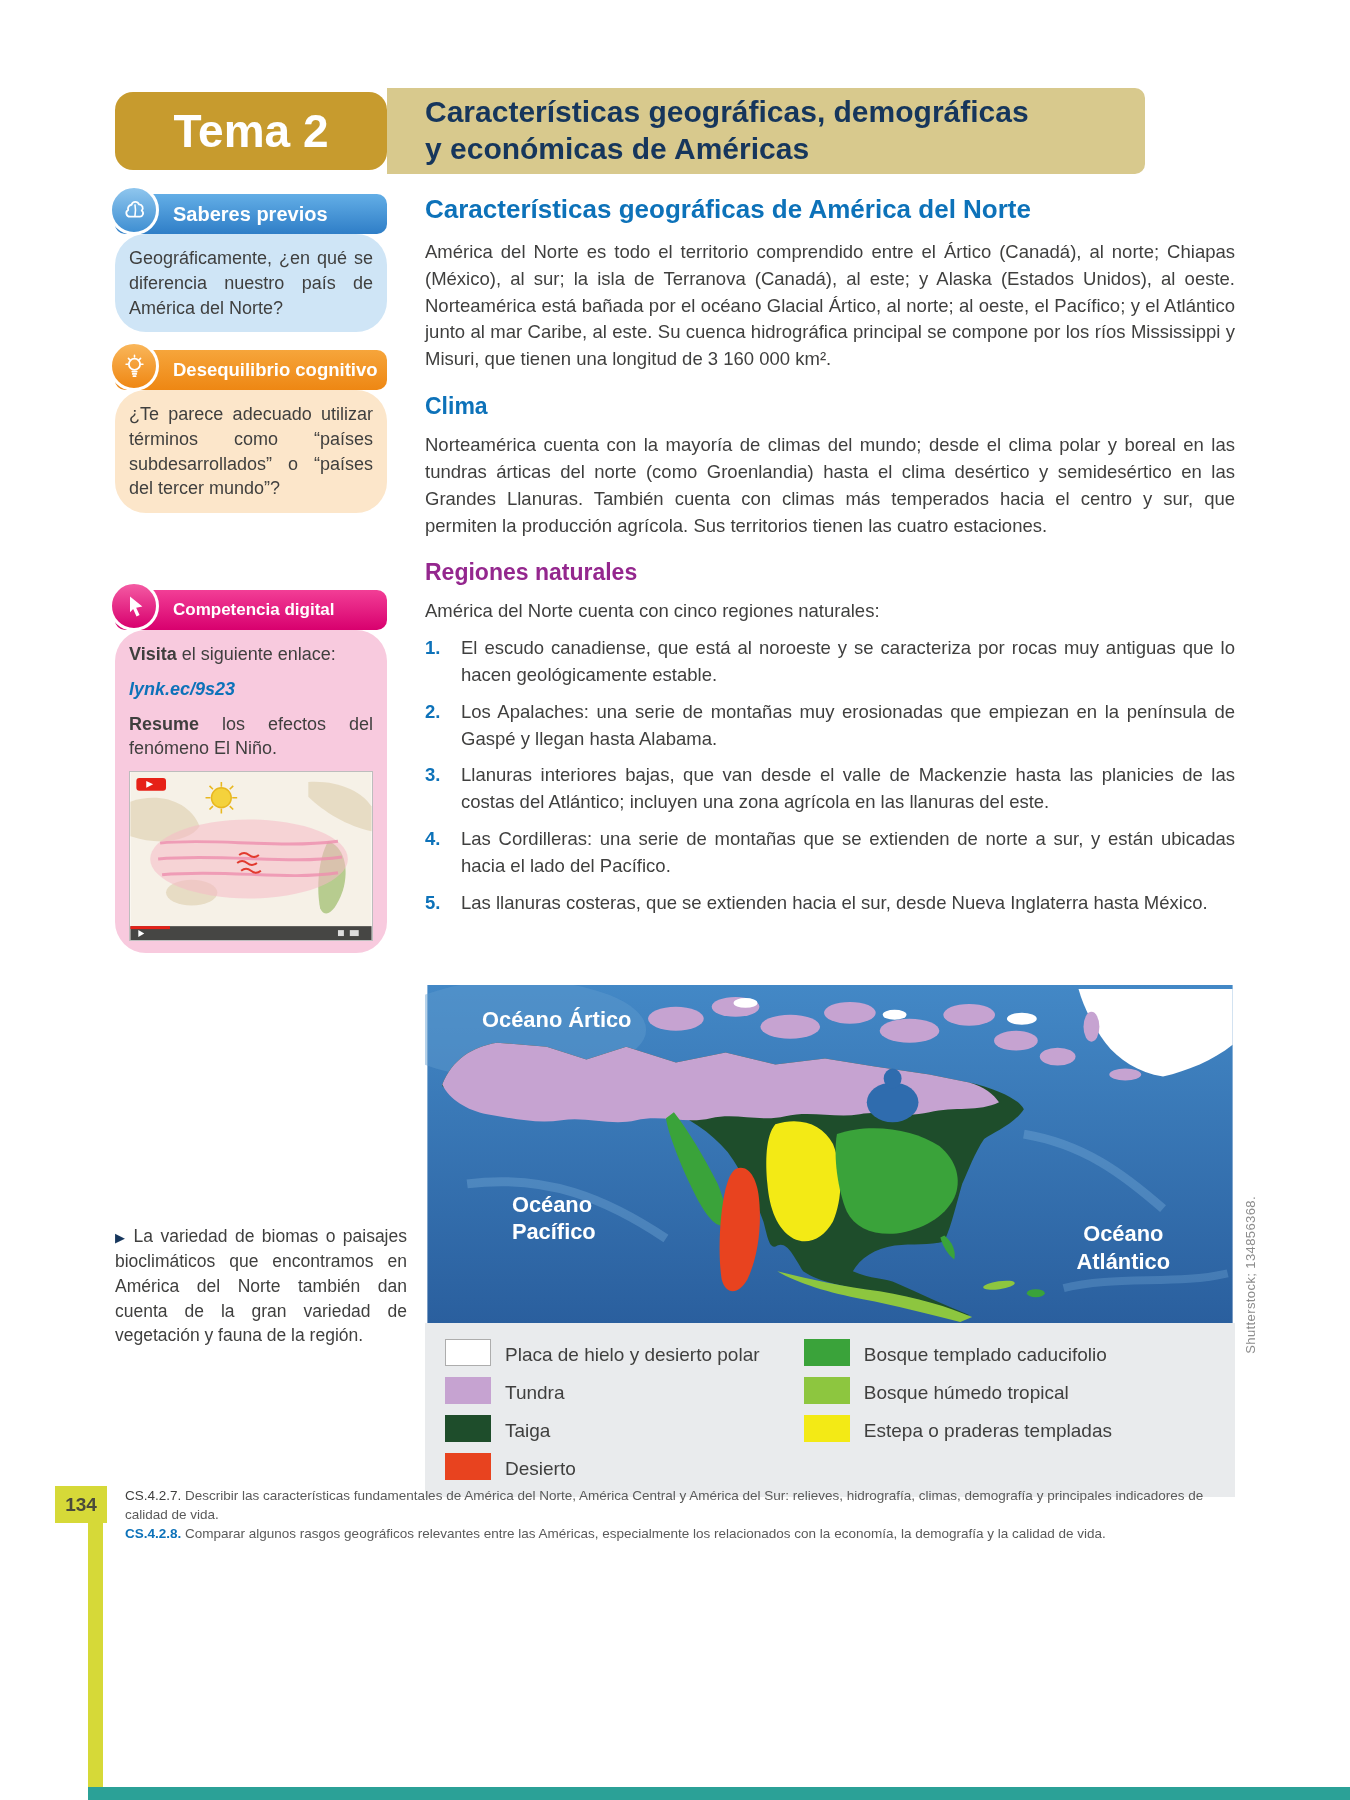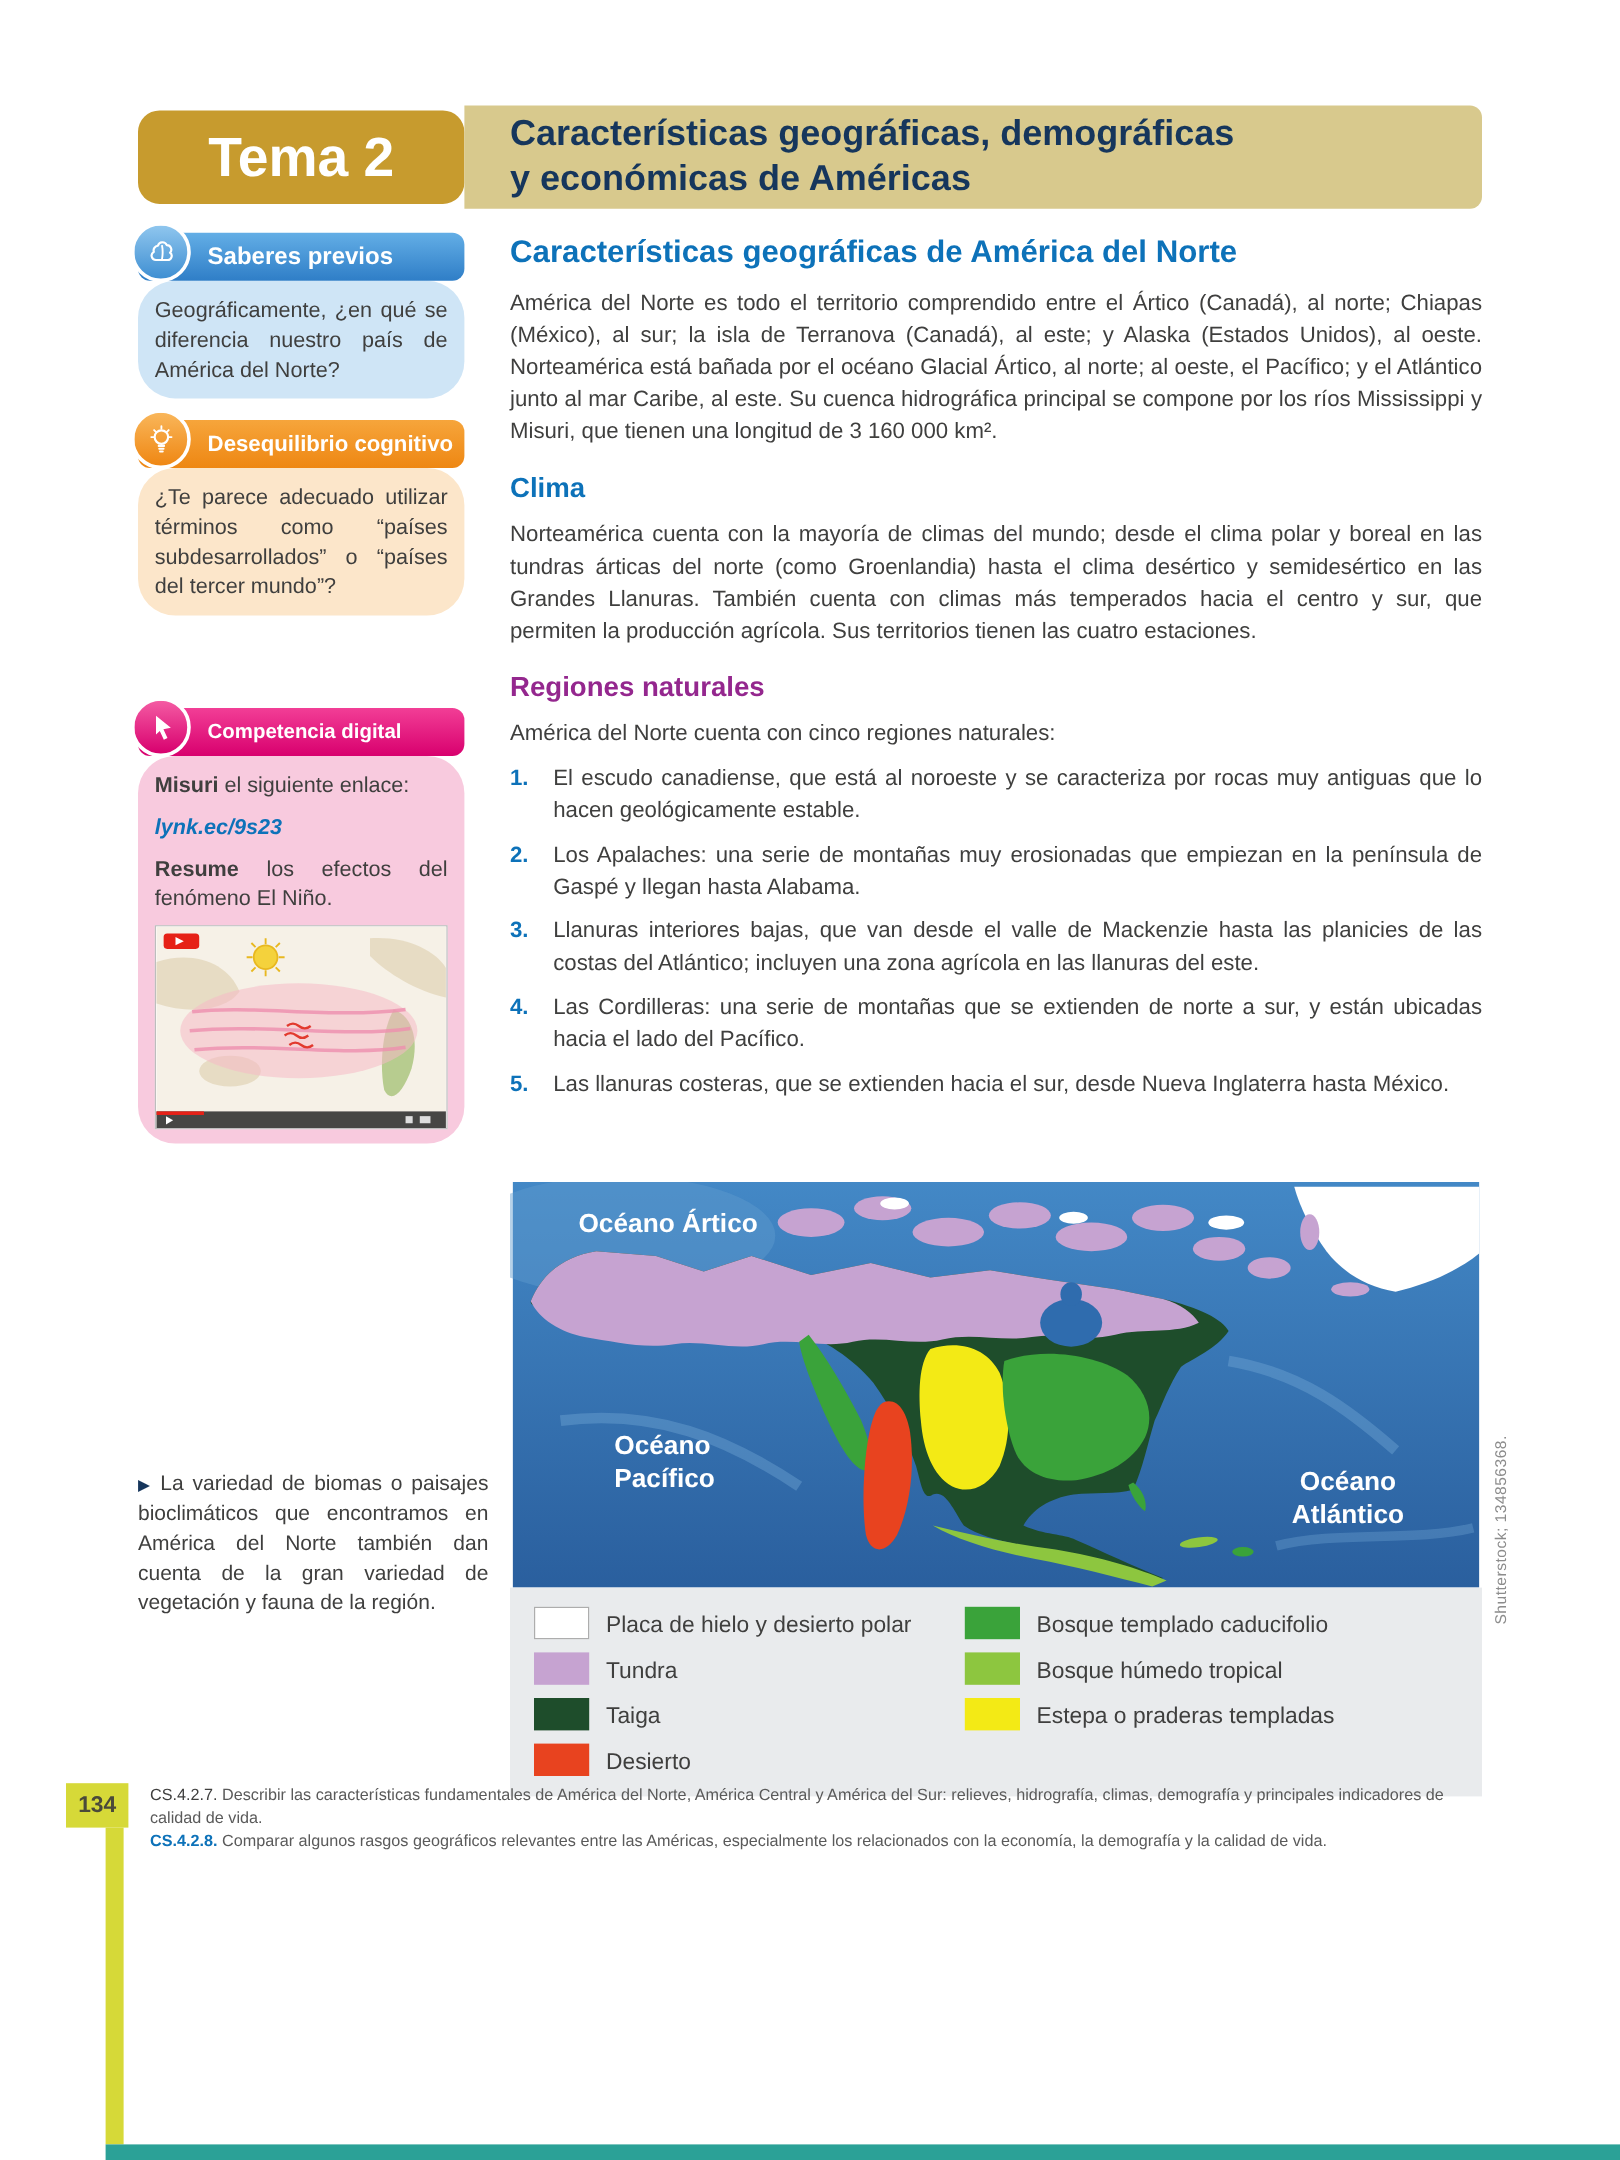--- a/index.html
+++ b/index.html
@@ -10,21 +10,21 @@
   }
 
   
   .tema-box {
     position: absolute; left: 115px; top: 92px; width: 272px; height: 78px;
     background: #c79b2e; border-radius: 18px;
     display: flex; align-items: center; justify-content: center;
   }
   .tema-box span { color: #fff; font-weight: bold; font-size: 46px; }
   .title-banner {
-    position: absolute; left: 387px; top: 88px; width: 848px; height: 86px;
+    position: absolute; left: 387px; top: 88px; width: 758px; height: 86px;
     background: #d8c98d; border-radius: 0 10px 10px 0;
     display: flex; flex-direction: column; justify-content: center; padding-left: 38px;
   }
   .title-banner div { color: #16365c; font-weight: bold; font-size: 30px; line-height: 1.22; }
 
   
   .side-box { position: absolute; left: 115px; width: 272px; }
   .side-header {
     position: relative; height: 40px; border-radius: 10px;
     display: flex; align-items: center; padding-left: 58px;
@@ -154,21 +154,21 @@
   <div class="side-box" style="top:590px;">
     <div class="side-header pink">
       <span class="icon-circle pink">
         <svg width="27" height="27" viewBox="0 0 24 24">
           <path d="M8,3 L19,12 L13.5,13 L16.5,19.5 L13.8,20.8 L10.8,14.3 L8,17 Z" fill="#ffffff"></path>
         </svg>
       </span>
       <span style="font-size:17px;">Competencia digital</span>
     </div>
     <div class="side-body pink-bg">
-      <p><b>Misuri</b><span> el siguiente enlace:</span></p>
+      <p><b>Visita</b><span> el siguiente enlace:</span></p>
       <p class="link-line">lynk.ec/9s23</p>
       <p><b>Resume</b><span> los efectos del fenómeno El Niño.</span></p>
       <div class="thumb-frame">
         <svg width="242" height="168" viewBox="0 0 244 170">
           <rect x="0" y="0" width="244" height="170" fill="#f6f1e7"></rect>
           <path d="M0,30 C30,20 60,30 70,55 C60,70 30,75 0,65 Z" fill="#e7dcc4"></path>
           <ellipse cx="62" cy="122" rx="26" ry="13" fill="#e7dcc4"></ellipse>
           <path d="M180,10 C210,8 235,20 244,35 L244,60 C220,55 195,40 180,25 Z" fill="#e7dcc4"></path>
           <path d="M200,70 C215,75 222,95 215,120 C208,140 198,150 192,138 C188,118 190,88 200,70 Z" fill="#b7cc8f"></path>
           <ellipse cx="120" cy="88" rx="100" ry="40" fill="#f6b9c6" opacity="0.55"></ellipse>

